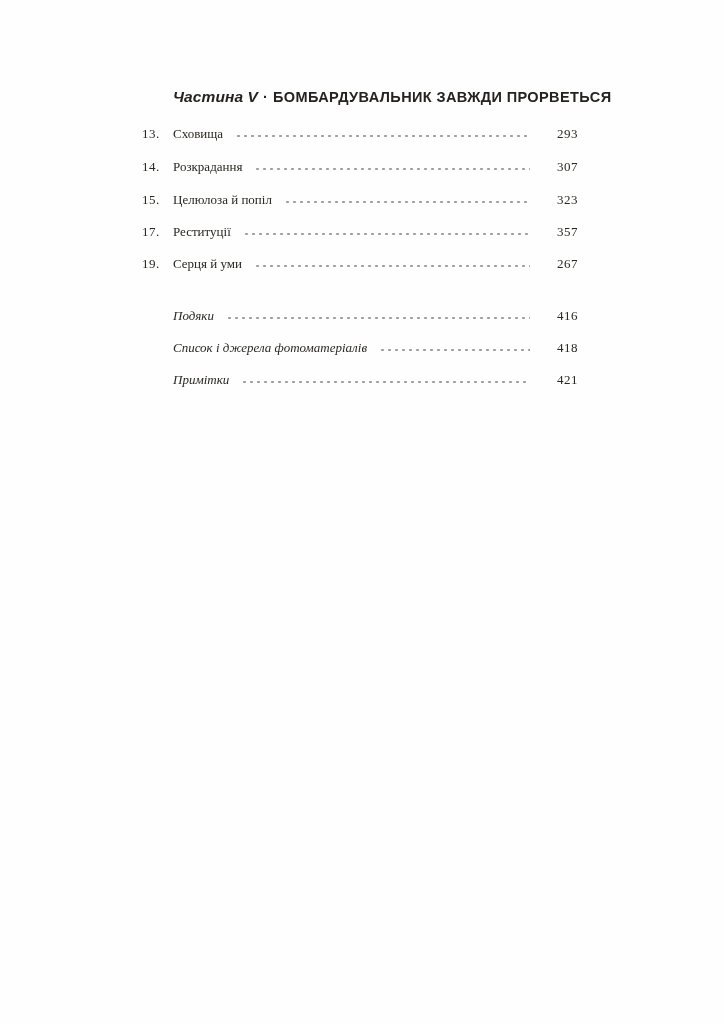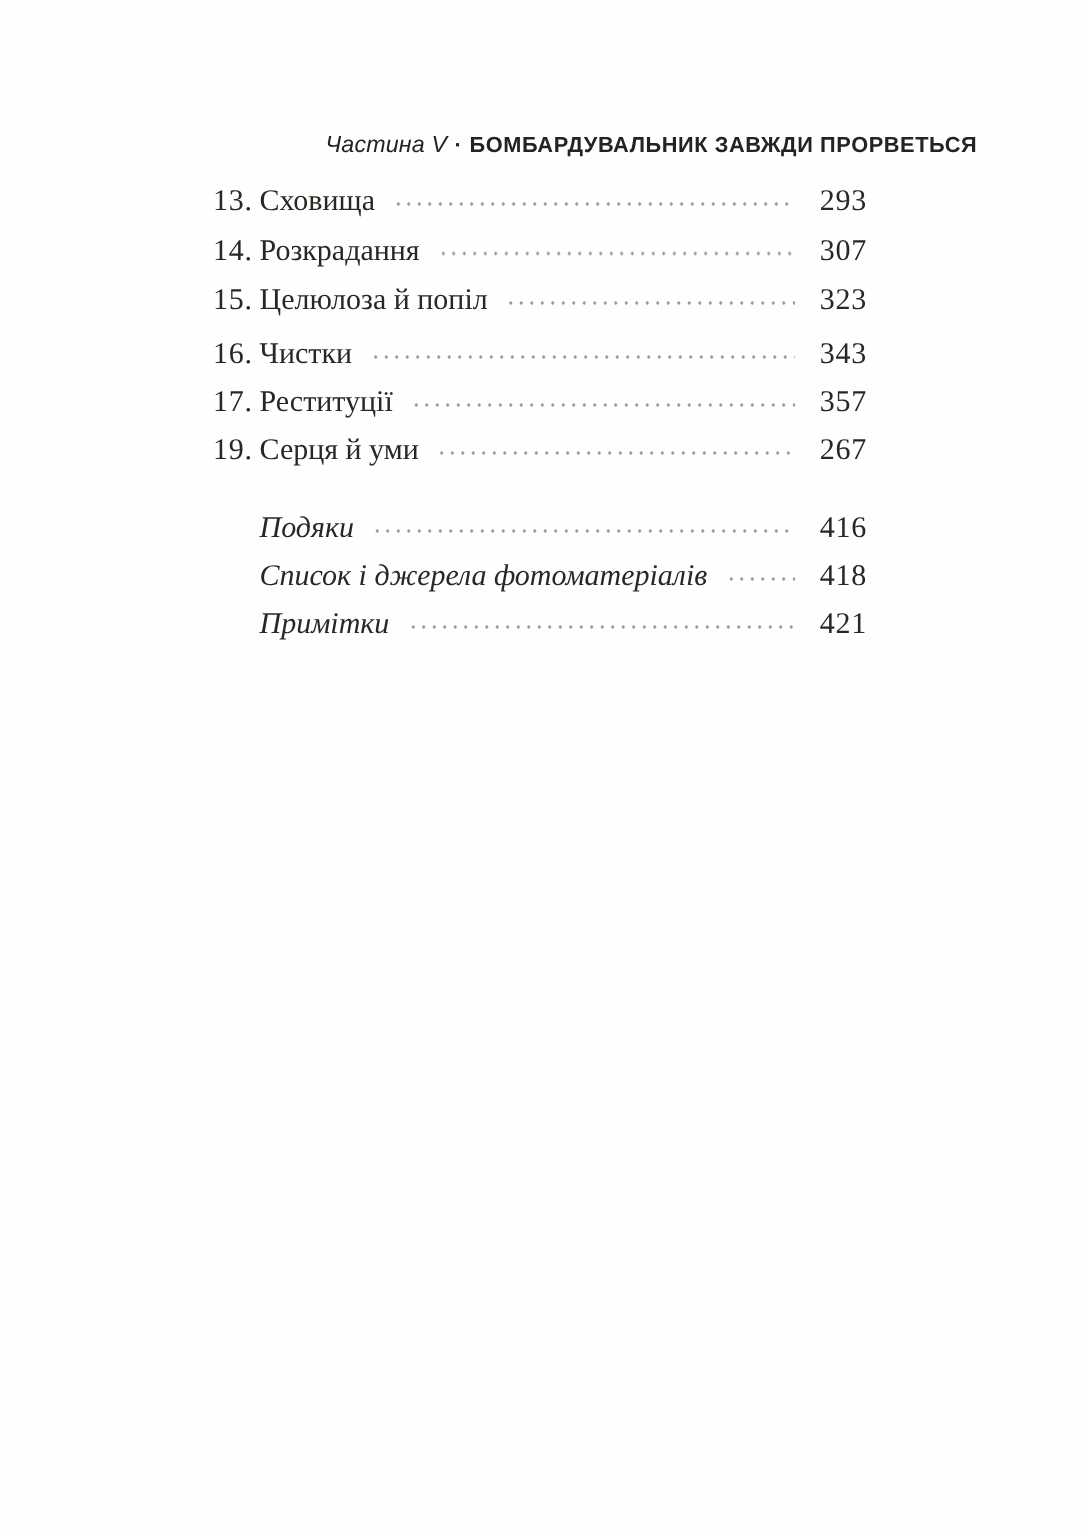--- a/index.html
+++ b/index.html
@@ -24,38 +24,37 @@
     position: absolute;
     left: 142px;
     top: 86px;
     width: 436px;
   }
   .row {
     display: flex;
     align-items: baseline;
     line-height: 22px;
     height: 22px;
-    font-size: 20px;
+    font-size: 13px;
     justify-content: space-between;
   }
   .section-heading {
     margin-left: 31px;
     font-family: "Liberation Sans", sans-serif;
     font-size: 14.5px;
     line-height: 22px;
     height: 22px;
     white-space: nowrap;
     color: #26231f;
     letter-spacing: 0.1px;
   }
   .section-heading .part-label {
     font-style: italic;
-    font-weight: 400;
+    font-weight: 700;
     font-size: 15.5px;
-    margin-left: 44px;
   }
   .section-heading .sep {
     display: inline-block;
     margin: 0 5px;
     font-weight: 700;
   }
   .section-heading .part-title {
     font-weight: 700;
     letter-spacing: 0.4px;
   }
@@ -131,26 +130,20 @@
       <span class="pagenum">307</span>
     </div>
     <div class="row entry mt-line">
       <span class="num">15.</span>
       <span class="title">Целюлоза й попіл</span>
       <span class="leader"></span>
       <span class="pagenum">323</span>
     </div>
 
 
-    <div class="row entry mt-first2">
-      <span class="num">16.</span>
-      <span class="title">Чистки</span>
-      <span class="leader"></span>
-      <span class="pagenum">343</span>
-    </div>
     <div class="row entry mt-line2">
       <span class="num">17.</span>
       <span class="title">Реституції</span>
       <span class="leader"></span>
       <span class="pagenum">357</span>
     </div>
     <div class="row entry mt-line2">
       <span class="num">19.</span>
       <span class="title">Серця й уми</span>
       <span class="leader"></span>

